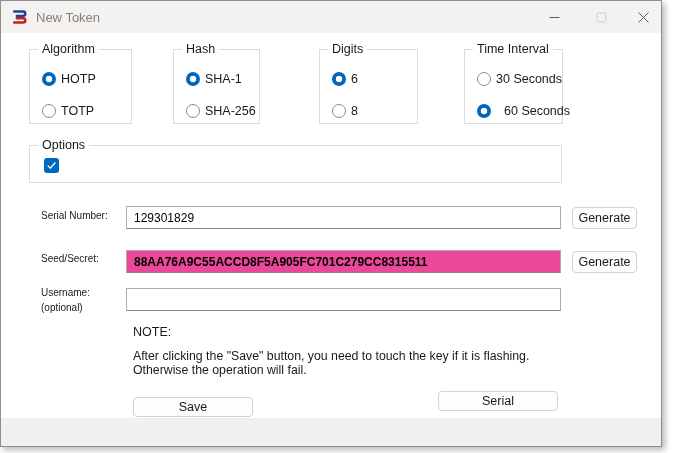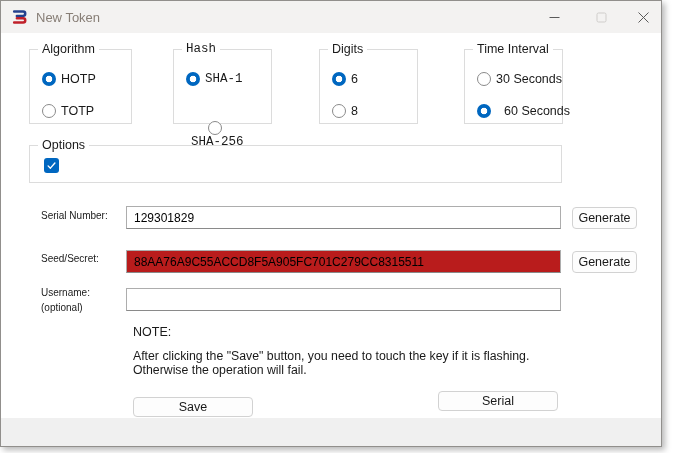--- a/index.html
+++ b/index.html
@@ -72,21 +72,21 @@
   .checkbox-label { margin-left: 6px; font-size: 12.5px; }
 
   .field-label { position: absolute; font-size: 10px; white-space: nowrap; }
   .text-input {
     position: absolute; left: 125px; width: 435px; height: 23px;
     border: 1px solid #adadad; border-bottom-color: #8a8a8a;
     font-family: "Liberation Sans", sans-serif;
     font-size: 12px; padding: 0 7px; color: #000; background: #fff;
     outline: none;
   }
-  .text-input.readonly { background: #b91c1c; }
+  .text-input.readonly { background: #ec4899; font-weight: bold; }
 
   .btn {
     position: absolute;
     background: #fdfdfd;
     border: 1px solid #d2d2d2;
     border-radius: 4px;
     font-family: "Liberation Sans", sans-serif;
     font-size: 12.5px; color: #1a1a1a;
     display: flex; align-items: center; justify-content: center;
     cursor: default;
@@ -138,27 +138,27 @@
     <div class="radio-row" style="top:21px;">
       <span class="radio selected"></span>
       <span class="radio-label">HOTP</span>
     </div>
     <div class="radio-row" style="top:53px;">
       <span class="radio"></span>
       <span class="radio-label">TOTP</span>
     </div>
   </div>
 
-  <div class="groupbox" style="left:172px; top:48px; width:99px; height:75px;font-family:Liberation Mono, monospace;">
+  <div class="groupbox" style="left:172px; top:48px; width:87px; height:75px;">
     <span class="gb-label">Hash</span>
     <div class="radio-row" style="top:21px;">
       <span class="radio selected"></span>
       <span class="radio-label">SHA-1</span>
     </div>
-    <div class="radio-row" style="top:71px;flex-direction:column;">
+    <div class="radio-row" style="top:53px;">
       <span class="radio"></span>
       <span class="radio-label">SHA-256</span>
     </div>
   </div>
 
   <div class="groupbox" style="left:318px; top:48px; width:99px; height:75px;">
     <span class="gb-label">Digits</span>
     <div class="radio-row" style="top:21px;">
       <span class="radio selected"></span>
       <span class="radio-label">6</span>

